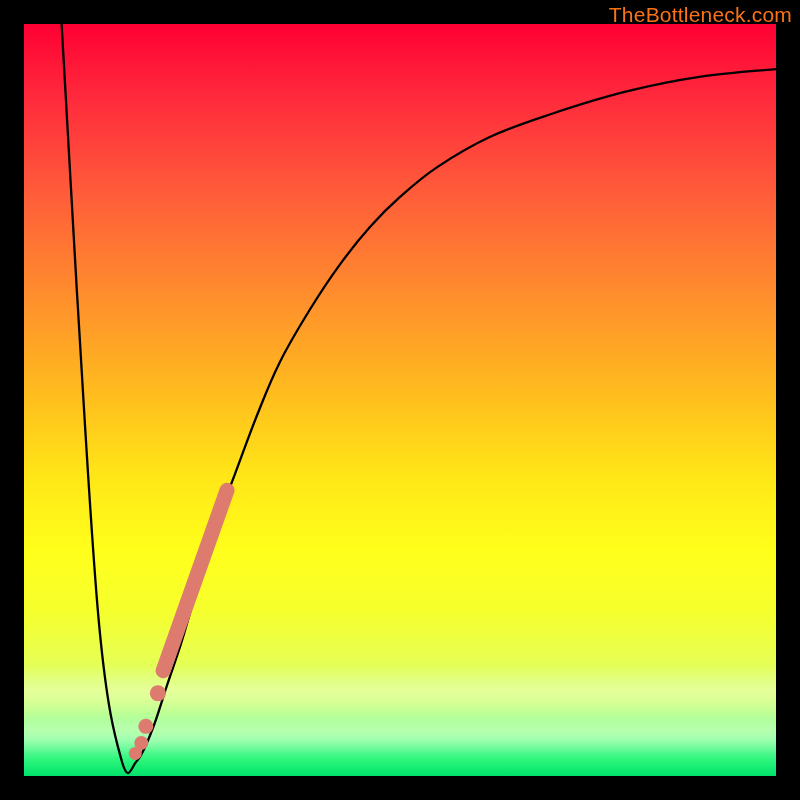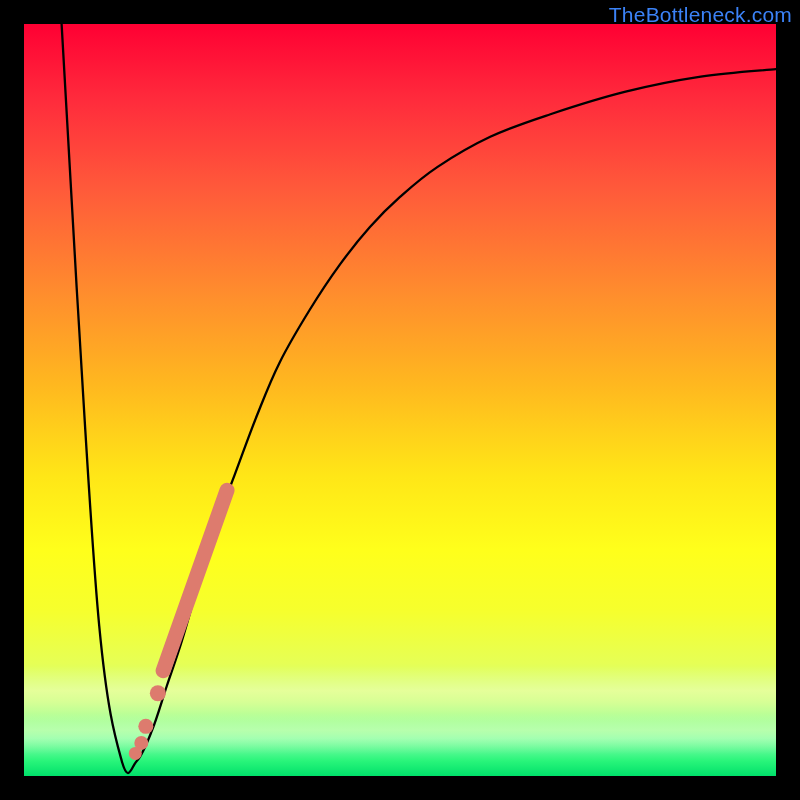--- a/index.html
+++ b/index.html
@@ -47,21 +47,21 @@
   .band { position: absolute; left: 0; right: 0; }
   .band1 { bottom: 55px; height: 55px; background: linear-gradient(to bottom, rgba(255,255,200,0) 0%, rgba(255,255,200,0.45) 45%, rgba(255,255,200,0) 100%); }
   .band2 { bottom: 22px; height: 40px; background: linear-gradient(to bottom, rgba(220,255,180,0) 0%, rgba(220,255,180,0.45) 40%, rgba(220,255,180,0) 100%); }
 
   .curve { position: absolute; inset: 0; }
 
   .watermark {
     position: absolute;
     top: 3px;
     right: 8px;
-    color: #3b82f6;
+    color: #f97316;
     font-size: 21px;
     font-weight: 400;
     letter-spacing: 0.2px;
     pointer-events: none;
   }
 </style>
 </head>
 <body>
 
 <div class="frame">

